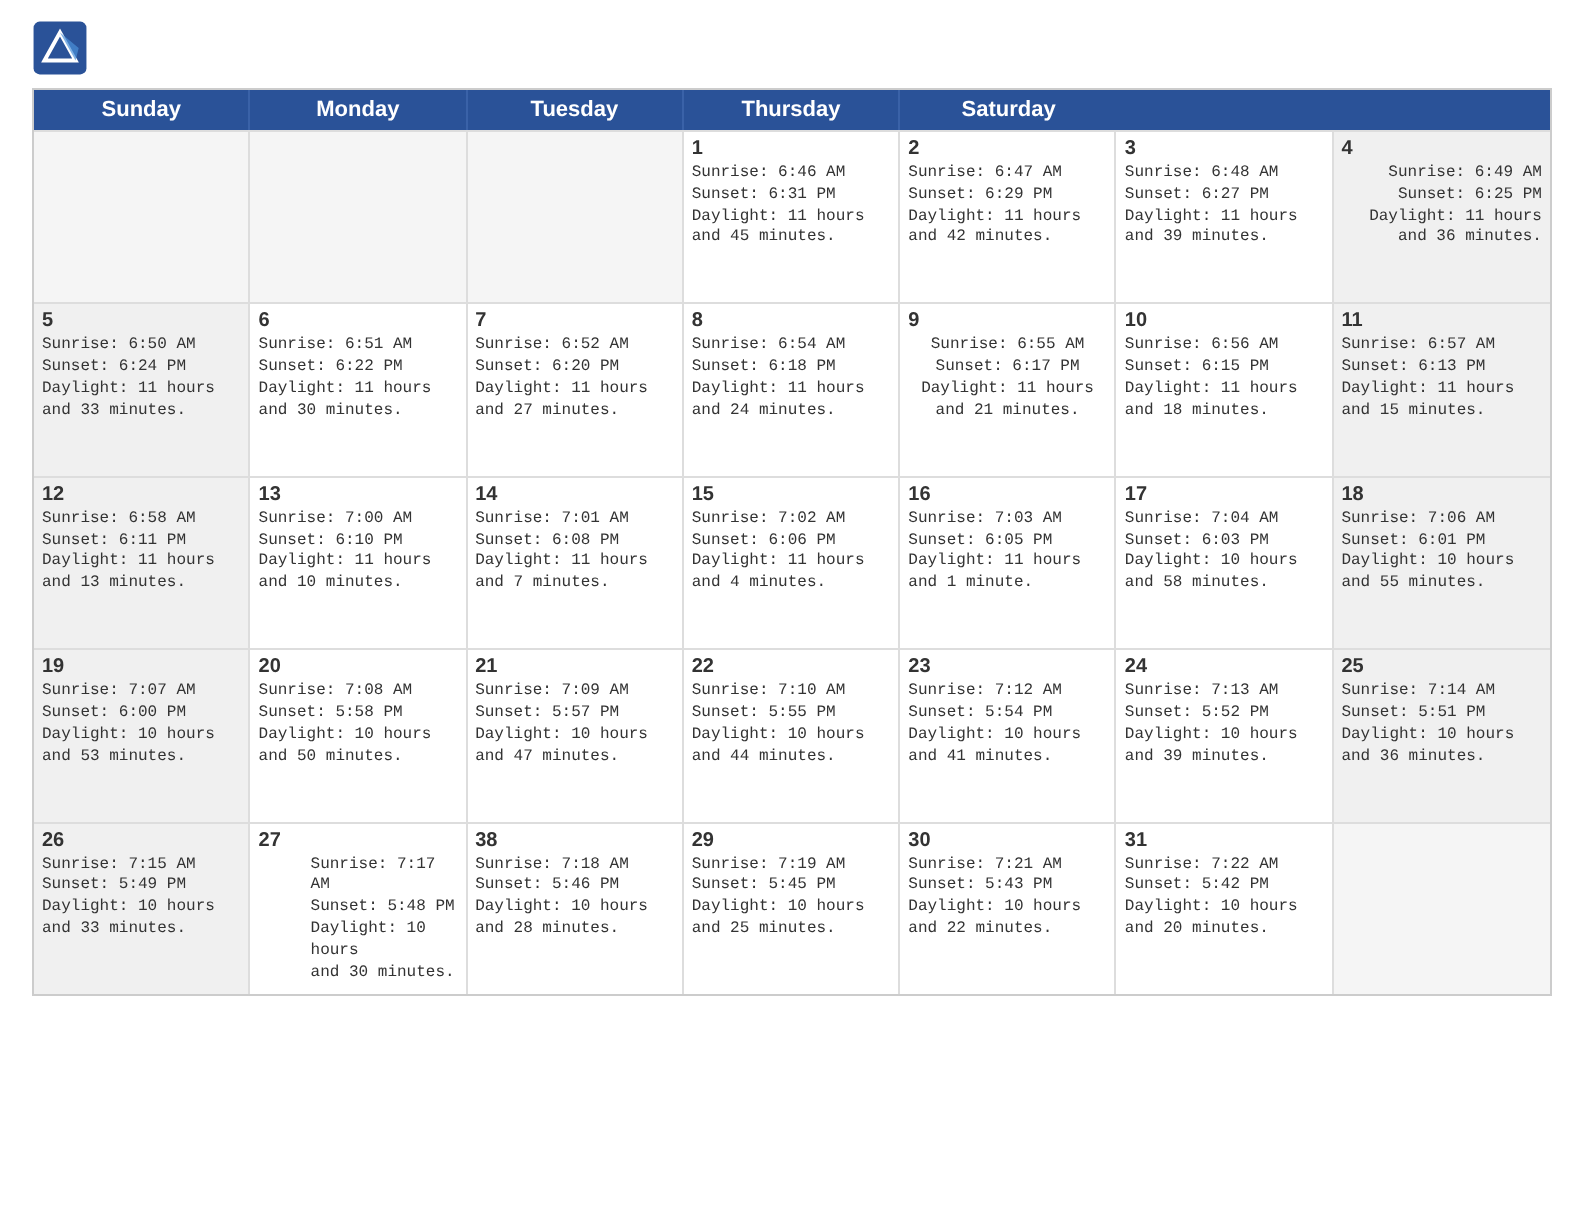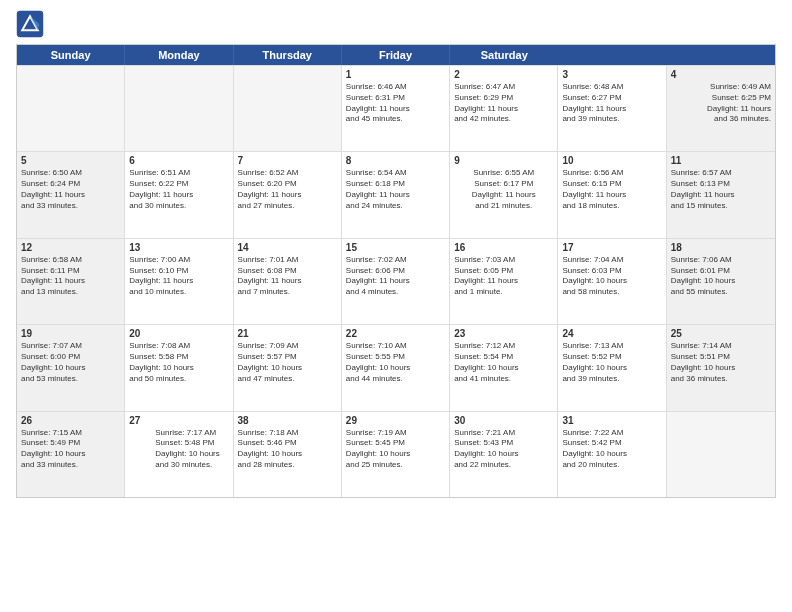--- a/index.html
+++ b/index.html
@@ -97,20 +97,21 @@
     .day-num {
       font-size: 10px;
       font-weight: bold;
       margin-bottom: 2px;
       display: block;
     }
     .cell-text {
       font-size: 8px;
       line-height: 1.35;
       color: #333;
+      font-family: Liberation Mono, monospace;
     }
   </style>
 </head>
 <body>
 
 <div class="page">
   <div class="header">
     <div class="logo">
       <svg class="logo-icon" viewBox="0 0 36 36">
         <rect x="1" y="1" width="34" height="34" rx="4" fill="#2a5298"></rect>
@@ -125,22 +126,22 @@
     <div class="title-block">
       <div class="month-title"></div>
       <div class="location"></div>
     </div>
   </div>
 
   <div class="calendar">
     <div class="cal-header-row">
     <div class="cal-header-cell">Sunday</div>
         <div class="cal-header-cell">Monday</div>
+        <div class="cal-header-cell">Tuesday</div>
         <div class="cal-header-cell">Thursday</div>
-        <div class="cal-header-cell">Friday</div>
         <div class="cal-header-cell">Saturday</div>
       </div>
     <div class="cal-body">
     <div class="cal-row">
           <div class="cal-cell empty"></div>
           <div class="cal-cell empty"></div>
           <div class="cal-cell empty"></div>
           <div class="cal-cell">
             <span class="day-num">1</span>
             <div class="cell-text" style="white-space: pre-line;">Sunrise: 6:46 AM

